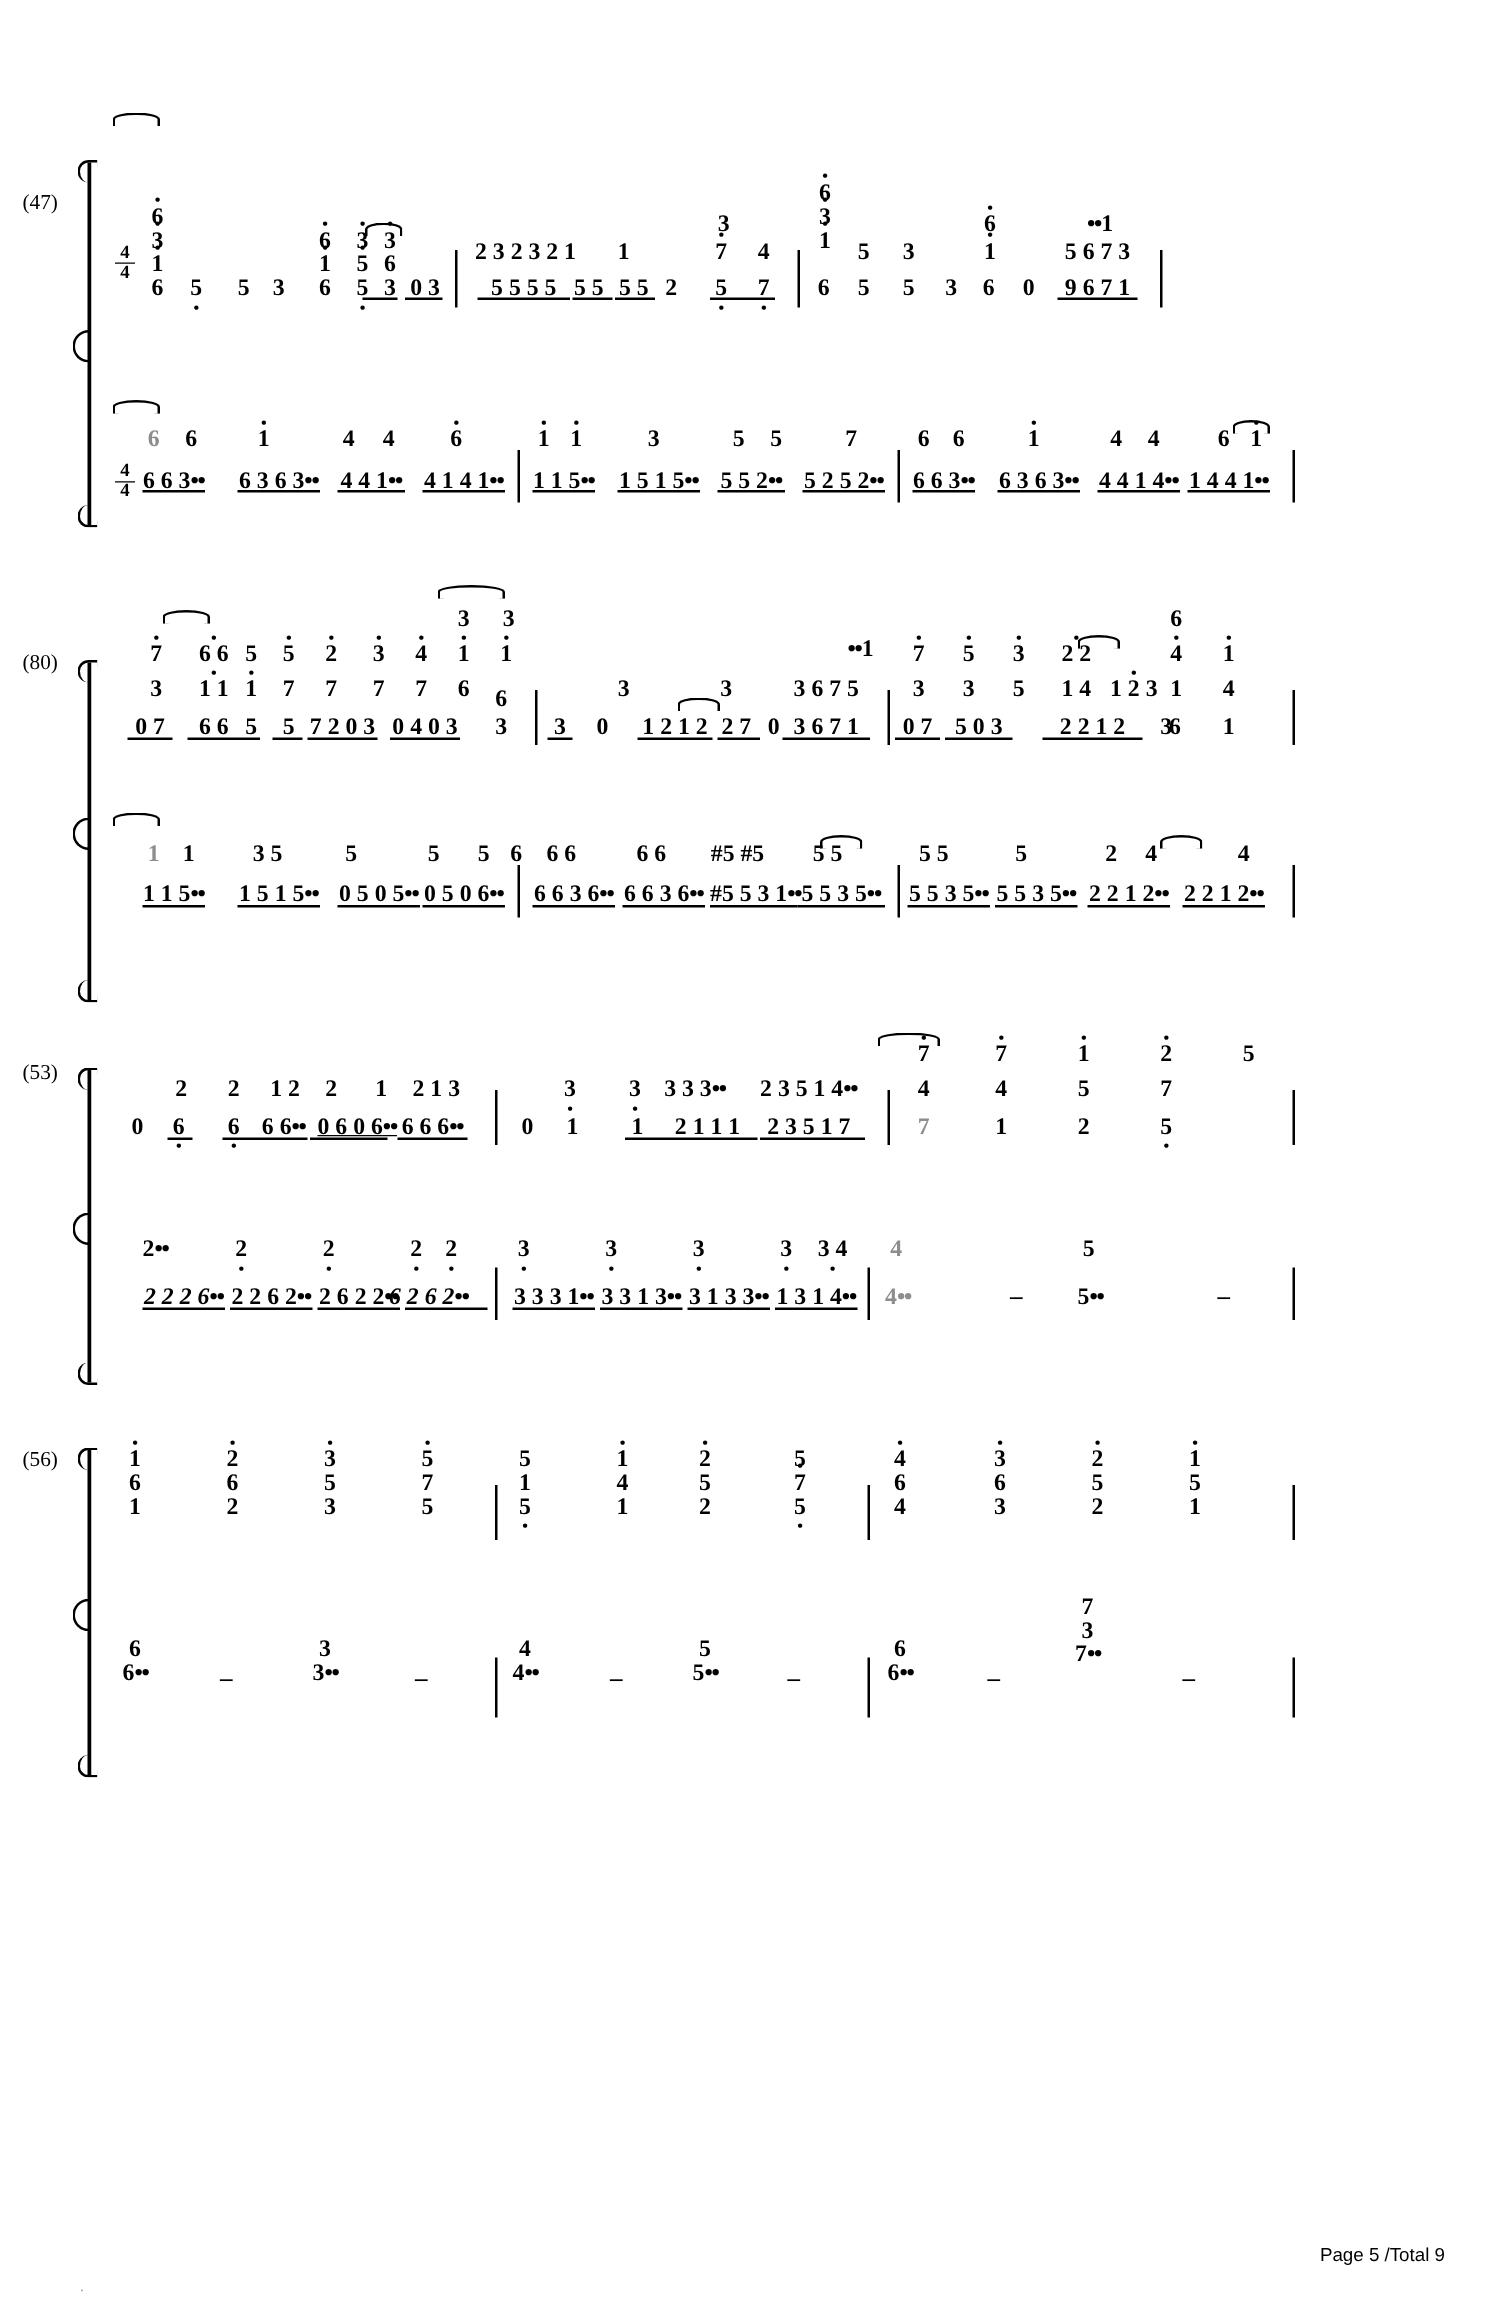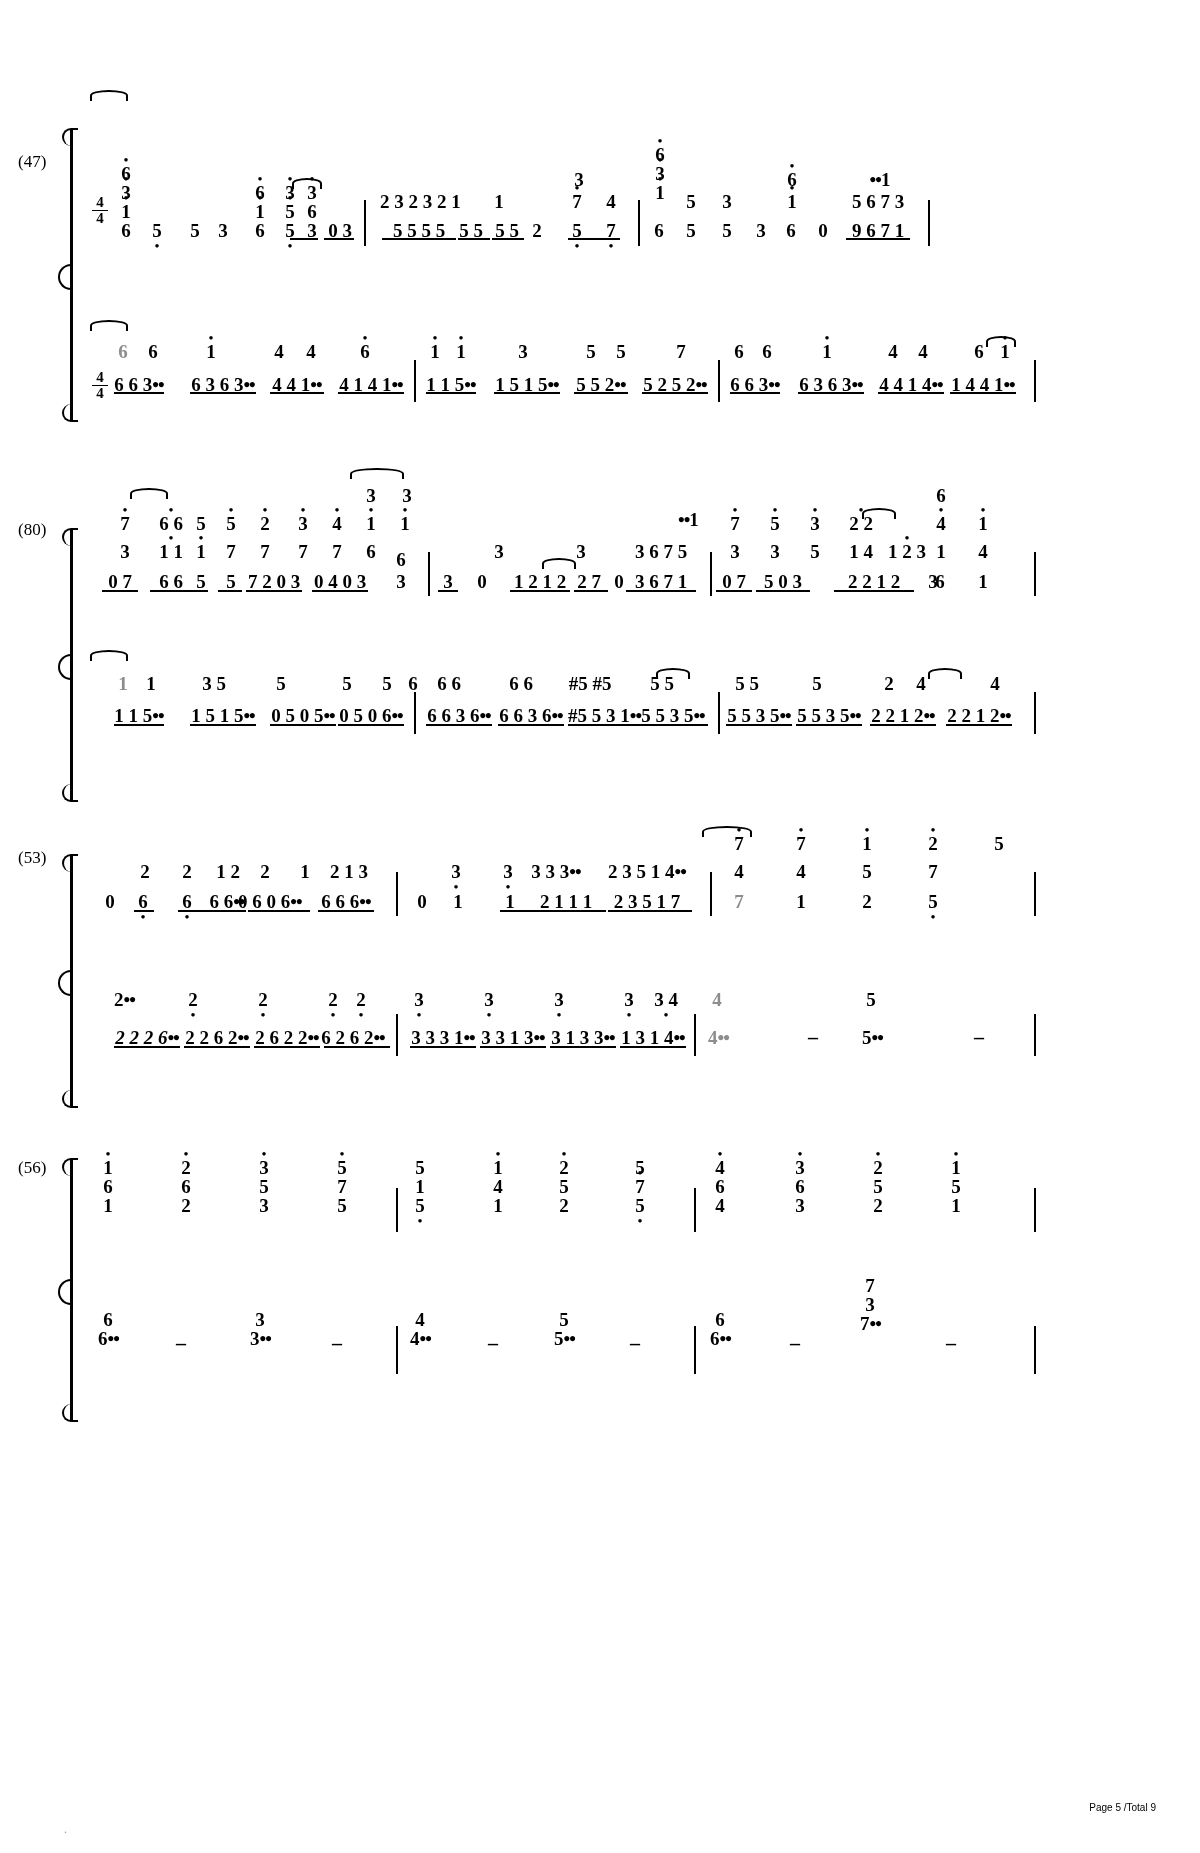--- a/index.html
+++ b/index.html
@@ -30,21 +30,21 @@
   .dotup::before{content:"•";position:absolute;left:50%;transform:translateX(-50%);top:-11px;font-size:13px;line-height:13px;}
   .dotup2::before{content:"••";letter-spacing:-1px;}
   .dotdn{position:relative;}
   .dotdn::after{content:"•";position:absolute;left:50%;transform:translateX(-50%);bottom:-12px;font-size:13px;line-height:13px;}
   .dotdn2::after{content:"••";letter-spacing:-1px;}
   .barline{position:absolute;width:2px;background:#000;}
   .slur{position:absolute;border:2px solid #000;border-bottom:none;border-radius:50% 50% 0 0;height:9px;}
   .dash{position:absolute;font-size:20px;font-weight:bold;}
   .underline{position:absolute;height:2px;background:#000;}
 
-  .footer{position:absolute;right:44px;bottom:40px;font-size:10px;font-family:"Liberation Sans",sans-serif;}
+  .footer{position:absolute;right:44px;bottom:40px;font-size:15px;font-family:"Liberation Sans",sans-serif;}
   .tiny-dot{position:absolute;left:64px;bottom:16px;font-size:12px;color:#999;}
 </style>
 </head>
 <body>
 
 <div class="sheet">
 
   <div class="system" style="top:60px;height:300px;">
     <div class="measure-label" style="left:-42px;top:92px;">(47)</div>
 
@@ -654,21 +654,21 @@
         </div>
       <div class="cell" style="left:120px;top:42px;width:36px;">
           <span class="n">1 2</span>
         </div>
       <div class="cell" style="left:118px;top:72px;width:38px;">
           <span class="n dotdn2">6 6</span>
         </div>
       <div class="cell" style="left:166px;top:42px;width:18px;">
           <span class="n">2</span>
         </div>
-      <div class="cell" style="left:148px;top:72px;width:62px;">
+      <div class="cell" style="left:164px;top:72px;width:62px;text-decoration:underline;">
           <span class="n dotdn2">0 6 0 6</span>
         </div>
       <div class="cell" style="left:206px;top:42px;width:18px;">
           <span class="n">1</span>
         </div>
       <div class="cell" style="left:232px;top:42px;width:54px;">
           <span class="n">2 1 3</span>
         </div>
       <div class="cell" style="left:228px;top:72px;width:56px;">
           <span class="n dotdn2">6 6 6</span>
@@ -770,21 +770,21 @@
         </div>
       <div class="cell" style="left:164px;top:58px;width:66px;">
           <span class="n dotdn2">2 6 2 2</span>
         </div>
       <div class="cell" style="left:234px;top:20px;width:18px;">
           <span class="n dotdn">2</span>
         </div>
       <div class="cell" style="left:262px;top:20px;width:18px;">
           <span class="n dotdn">2</span>
         </div>
-      <div class="cell" style="left:230px;top:58px;width:66px;">
+      <div class="cell" style="left:220px;top:58px;width:66px;font-style:italic;">
           <span class="n dotdn2">6 2 6 2</span>
         </div>
       <div class="underline" style="left:24px;top:76px;width:66px;"></div>
       <div class="underline" style="left:94px;top:76px;width:66px;"></div>
       <div class="underline" style="left:164px;top:76px;width:66px;"></div>
       <div class="underline" style="left:234px;top:76px;width:66px;"></div>
       <div class="barline" style="left:306px;top:44px;height:42px;"></div>
 
       <div class="cell" style="left:320px;top:20px;width:18px;">
           <span class="n dotdn">3</span>

